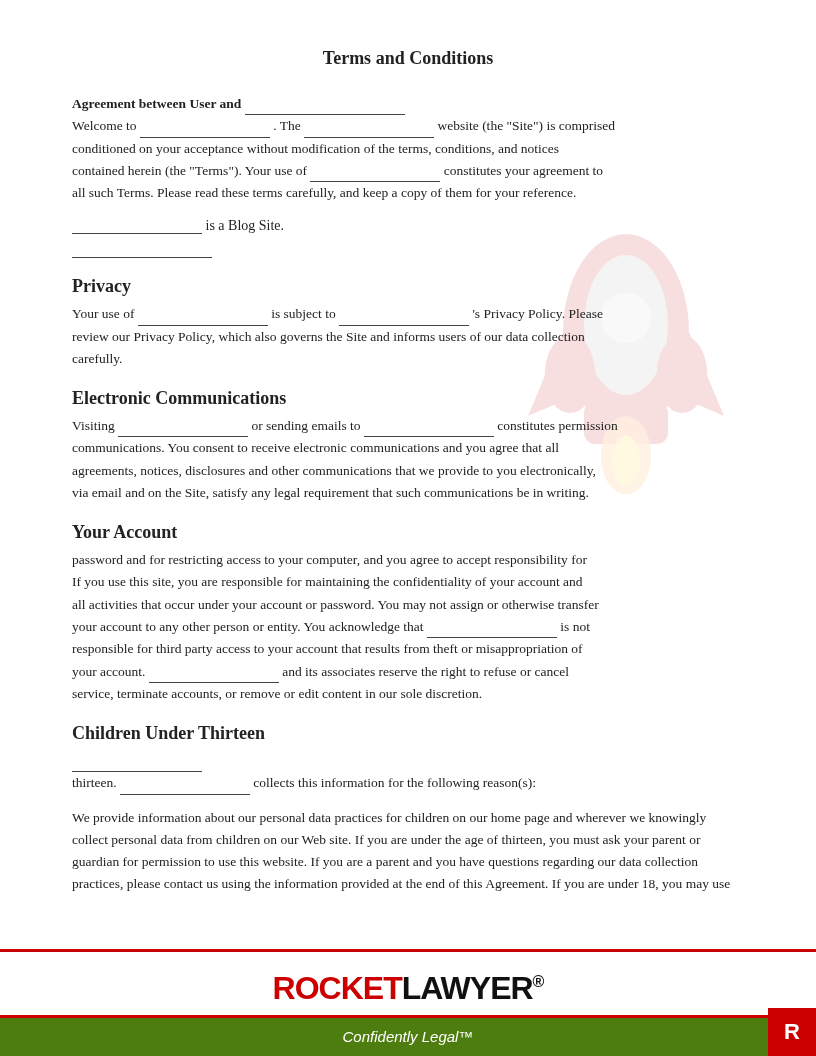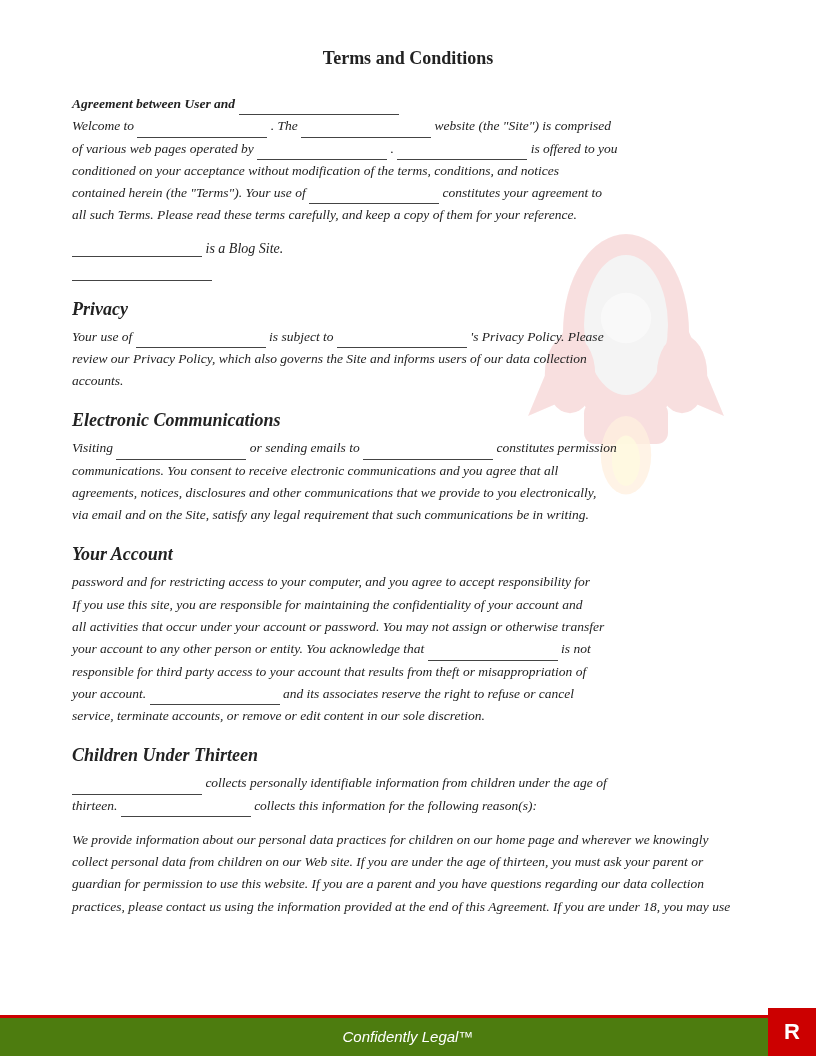--- a/index.html
+++ b/index.html
@@ -22,21 +22,20 @@
     .page-title {
       text-align: center;
       font-size: 18px;
       font-weight: bold;
       margin-bottom: 24px;
       font-family: Georgia, serif;
     }
 
     .section {
       margin-bottom: 18px;
-      font-style: italic;
     }
 
     .section-heading {
       font-weight: bold;
       font-size: 18px;
       margin-bottom: 6px;
     }
 
     .text-line {
       line-height: 1.65;
@@ -174,27 +173,20 @@
     </div>
 
     <div class="text-line" style="">
       <span>Welcome to</span>
       <span class="blank blank-medium"></span>
       <span>. The</span>
       <span class="blank blank-medium"></span>
       <span>website (the "Site") is comprised</span>
     </div>
 
-    <div class="text-line">
-      <span>of various web pages operated by</span>
-      <span class="blank blank-medium"></span>
-      <span>.</span>
-      <span class="blank blank-medium"></span>
-      <span>is offered to you</span>
-    </div>
 
     <div class="text-line">conditioned on your acceptance without modification of the terms, conditions, and notices</div>
 
     <div class="text-line">
       <span>contained herein (the "Terms"). Your use of</span>
       <span class="blank blank-medium"></span>
       <span>constitutes your agreement to</span>
     </div>
 
     <div class="text-line">all such Terms. Please read these terms carefully, and keep a copy of them for your reference.</div>
@@ -210,21 +202,21 @@
   <div class="section content-z">
     <div class="section-heading">Privacy</div>
     <div class="text-line">
       <span>Your use of</span>
       <span class="blank blank-medium"></span>
       <span> <span>is subject to</span></span>
       <span class="blank blank-medium"></span>
       <span>'s Privacy Policy. Please</span>
     </div>
     <div class="text-line">review our Privacy Policy, which also governs the Site and informs users of our data collection</div>
-    <div class="text-line">accounts.</div>
+    <div class="text-line">carefully.</div>
   </div>
 
   <div class="section content-z">
     <div class="section-heading">Electronic Communications</div>
     <div class="text-line">
       <span>Visiting</span>
       <span class="blank blank-medium"></span>
       <span> <span>or sending emails to</span></span>
       <span class="blank blank-medium"></span>
       <span> <span>constitutes permission</span></span>
@@ -250,32 +242,36 @@
       <span class="blank blank-medium"></span>
       <span> <span>and its associates reserve the right to refuse or cancel</span></span>
     </div>
     <div class="text-line">service, terminate accounts, or remove or edit content in our sole discretion.</div>
   </div>
 
   <div class="section content-z">
     <div class="section-heading">Children Under Thirteen</div>
     <div class="text-line">
       <span class="blank blank-medium"></span>
-      <span> <span>collects personally identifiable information from children under the age of</span></span>
     </div>
     <div class="text-line">
       <span>thirteen.</span>
       <span class="blank blank-medium"></span>
       <span> <span>collects this information for the following reason(s):</span></span>
     </div>
 
     <div class="text-line" style="margin-top:12px;">We provide information about our personal data practices for children on our home page and wherever we knowingly collect personal data from children on our Web site. If you are under the age of thirteen, you must ask your parent or guardian for permission to use this website. If you are a parent and you have questions regarding our data collection practices, please contact us using the information provided at the end of this Agreement. If you are under 18, you may use</div>
   </div>
 
 </div>
 
 <div class="footer">
+  <div class="footer-logo-bar">
+    <div class="footer-logo">
+      <span style="color:#cc0000;">ROCKET</span><span style="color:#111; font-weight:900;">LAWYER</span><span class="reg">®</span>
+    </div>
+  </div>
   <div class="divider-red"></div>
   <div class="footer-tagline-bar">
     <span class="footer-tagline">Confidently Legal™</span>
   </div>
   <div class="footer-r-badge">R</div>
 </div>
 
 </body></html>

